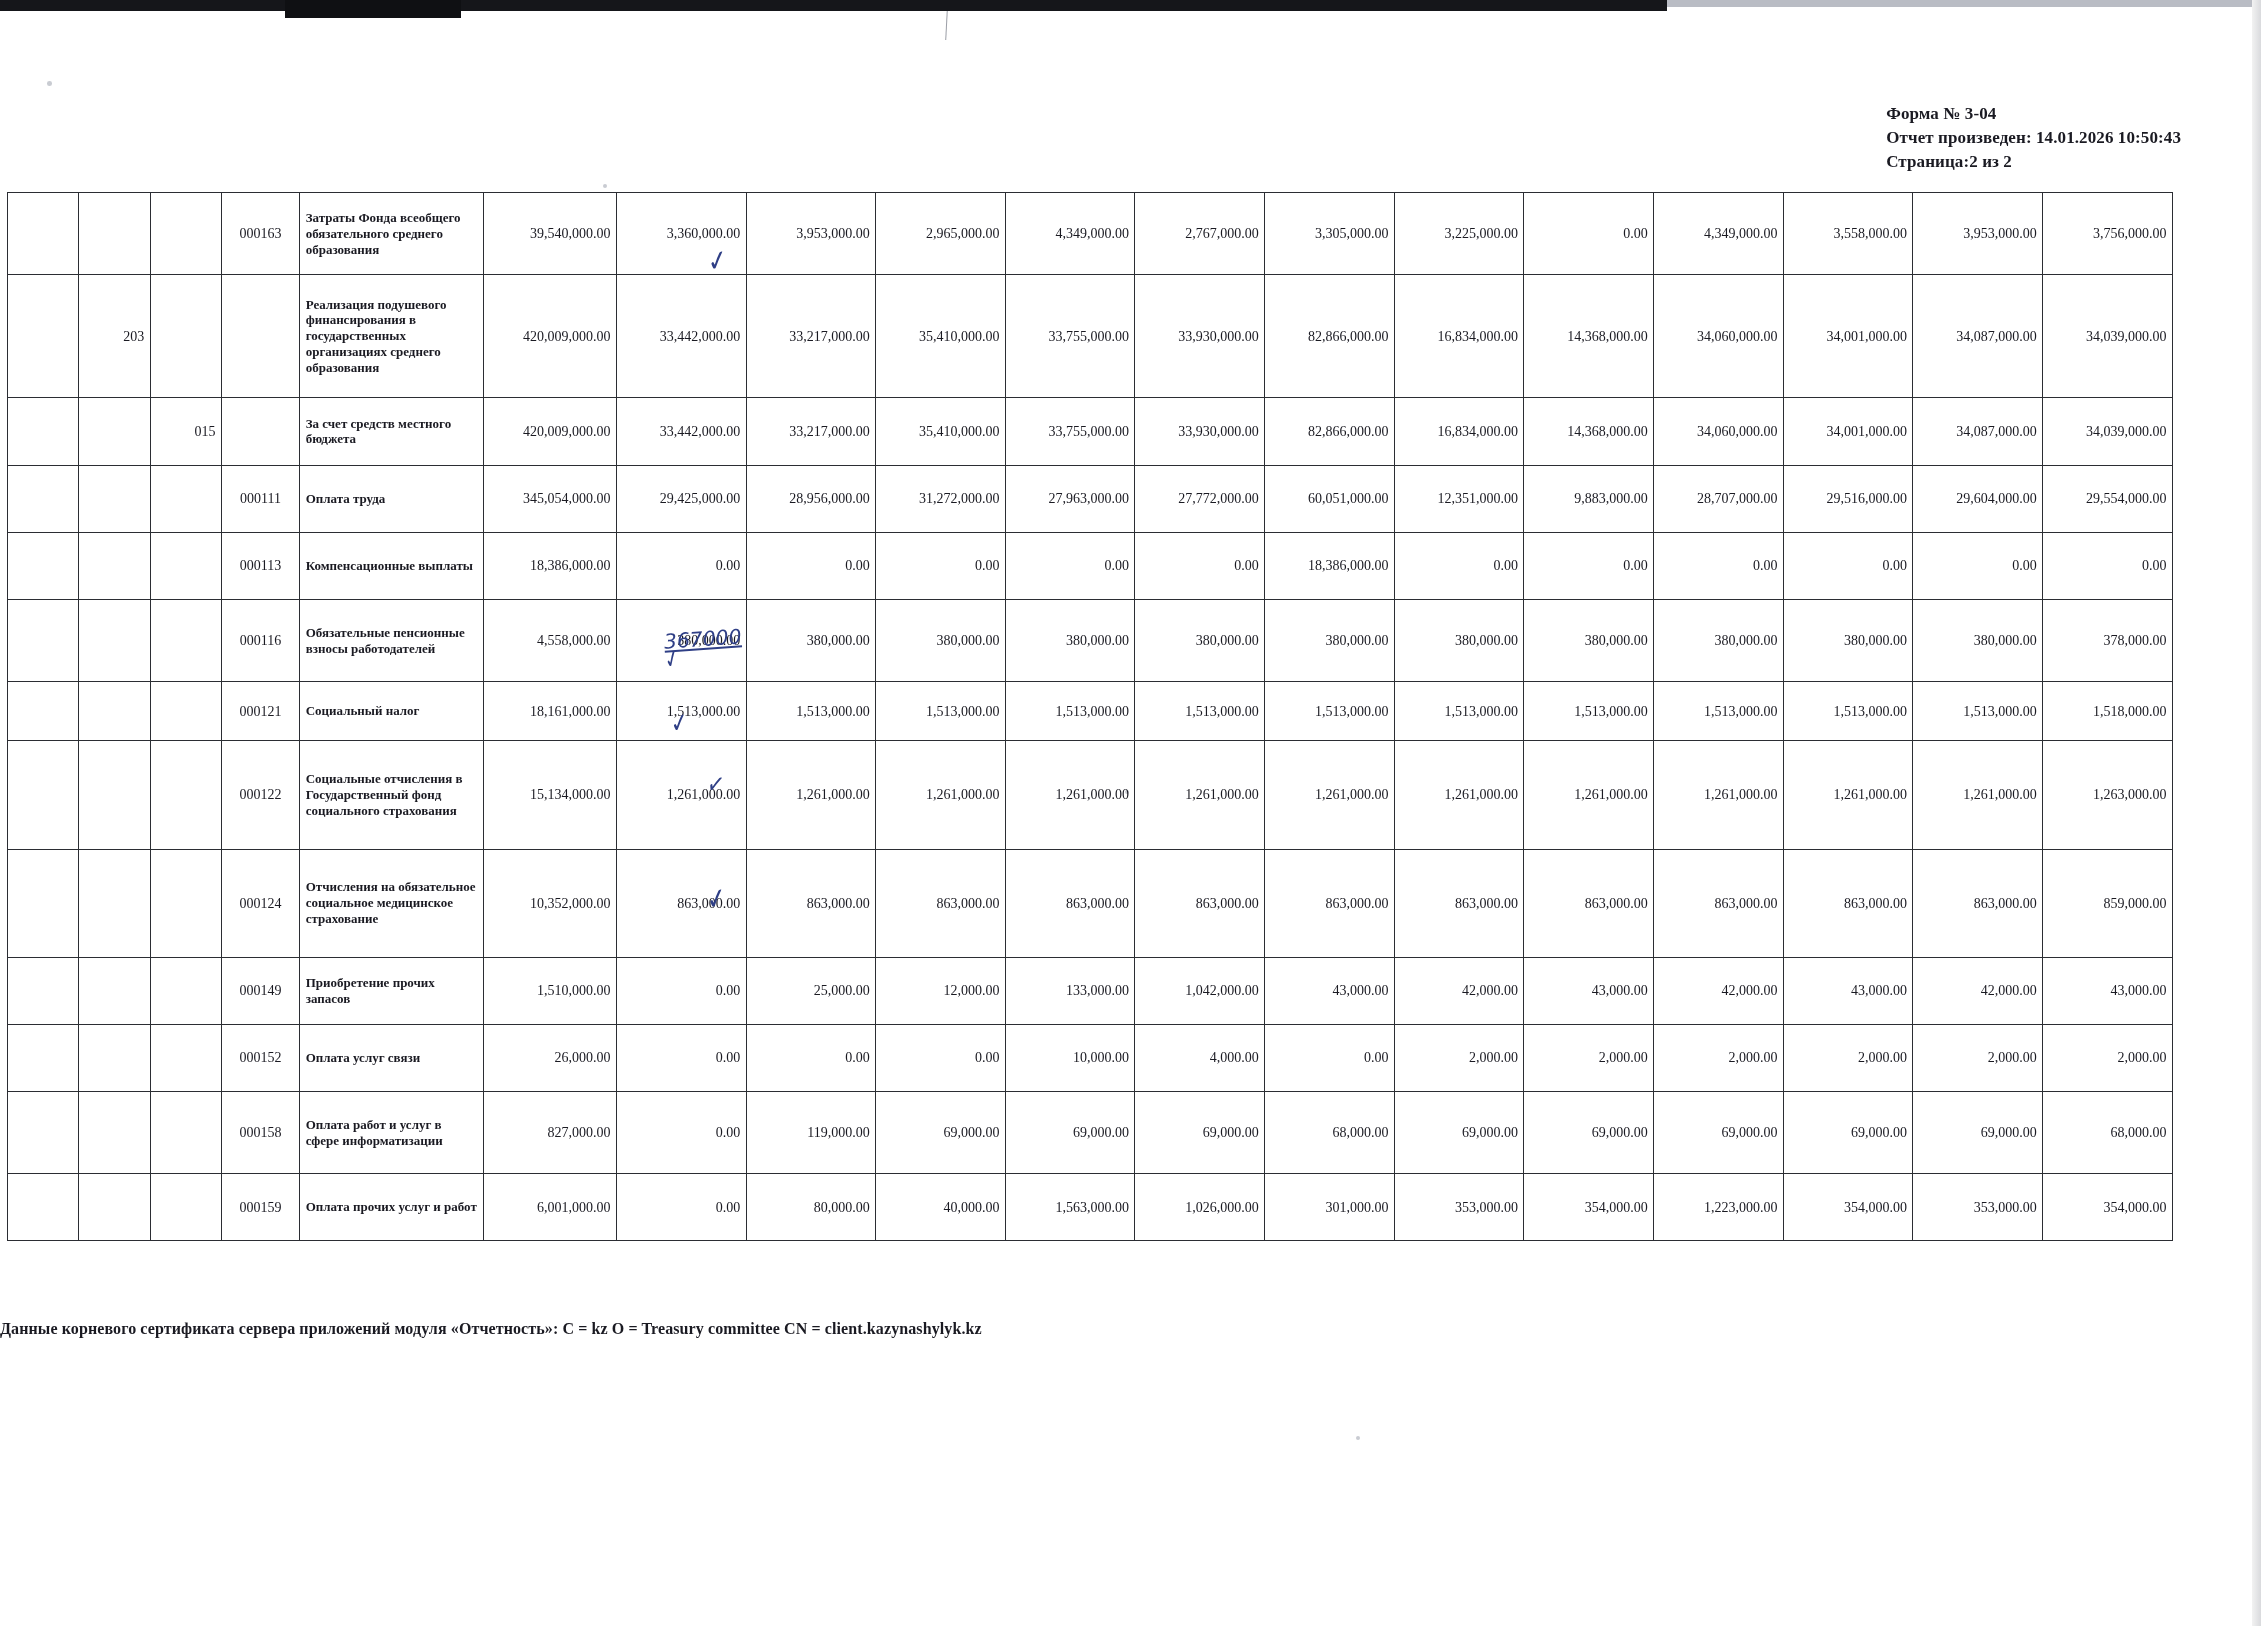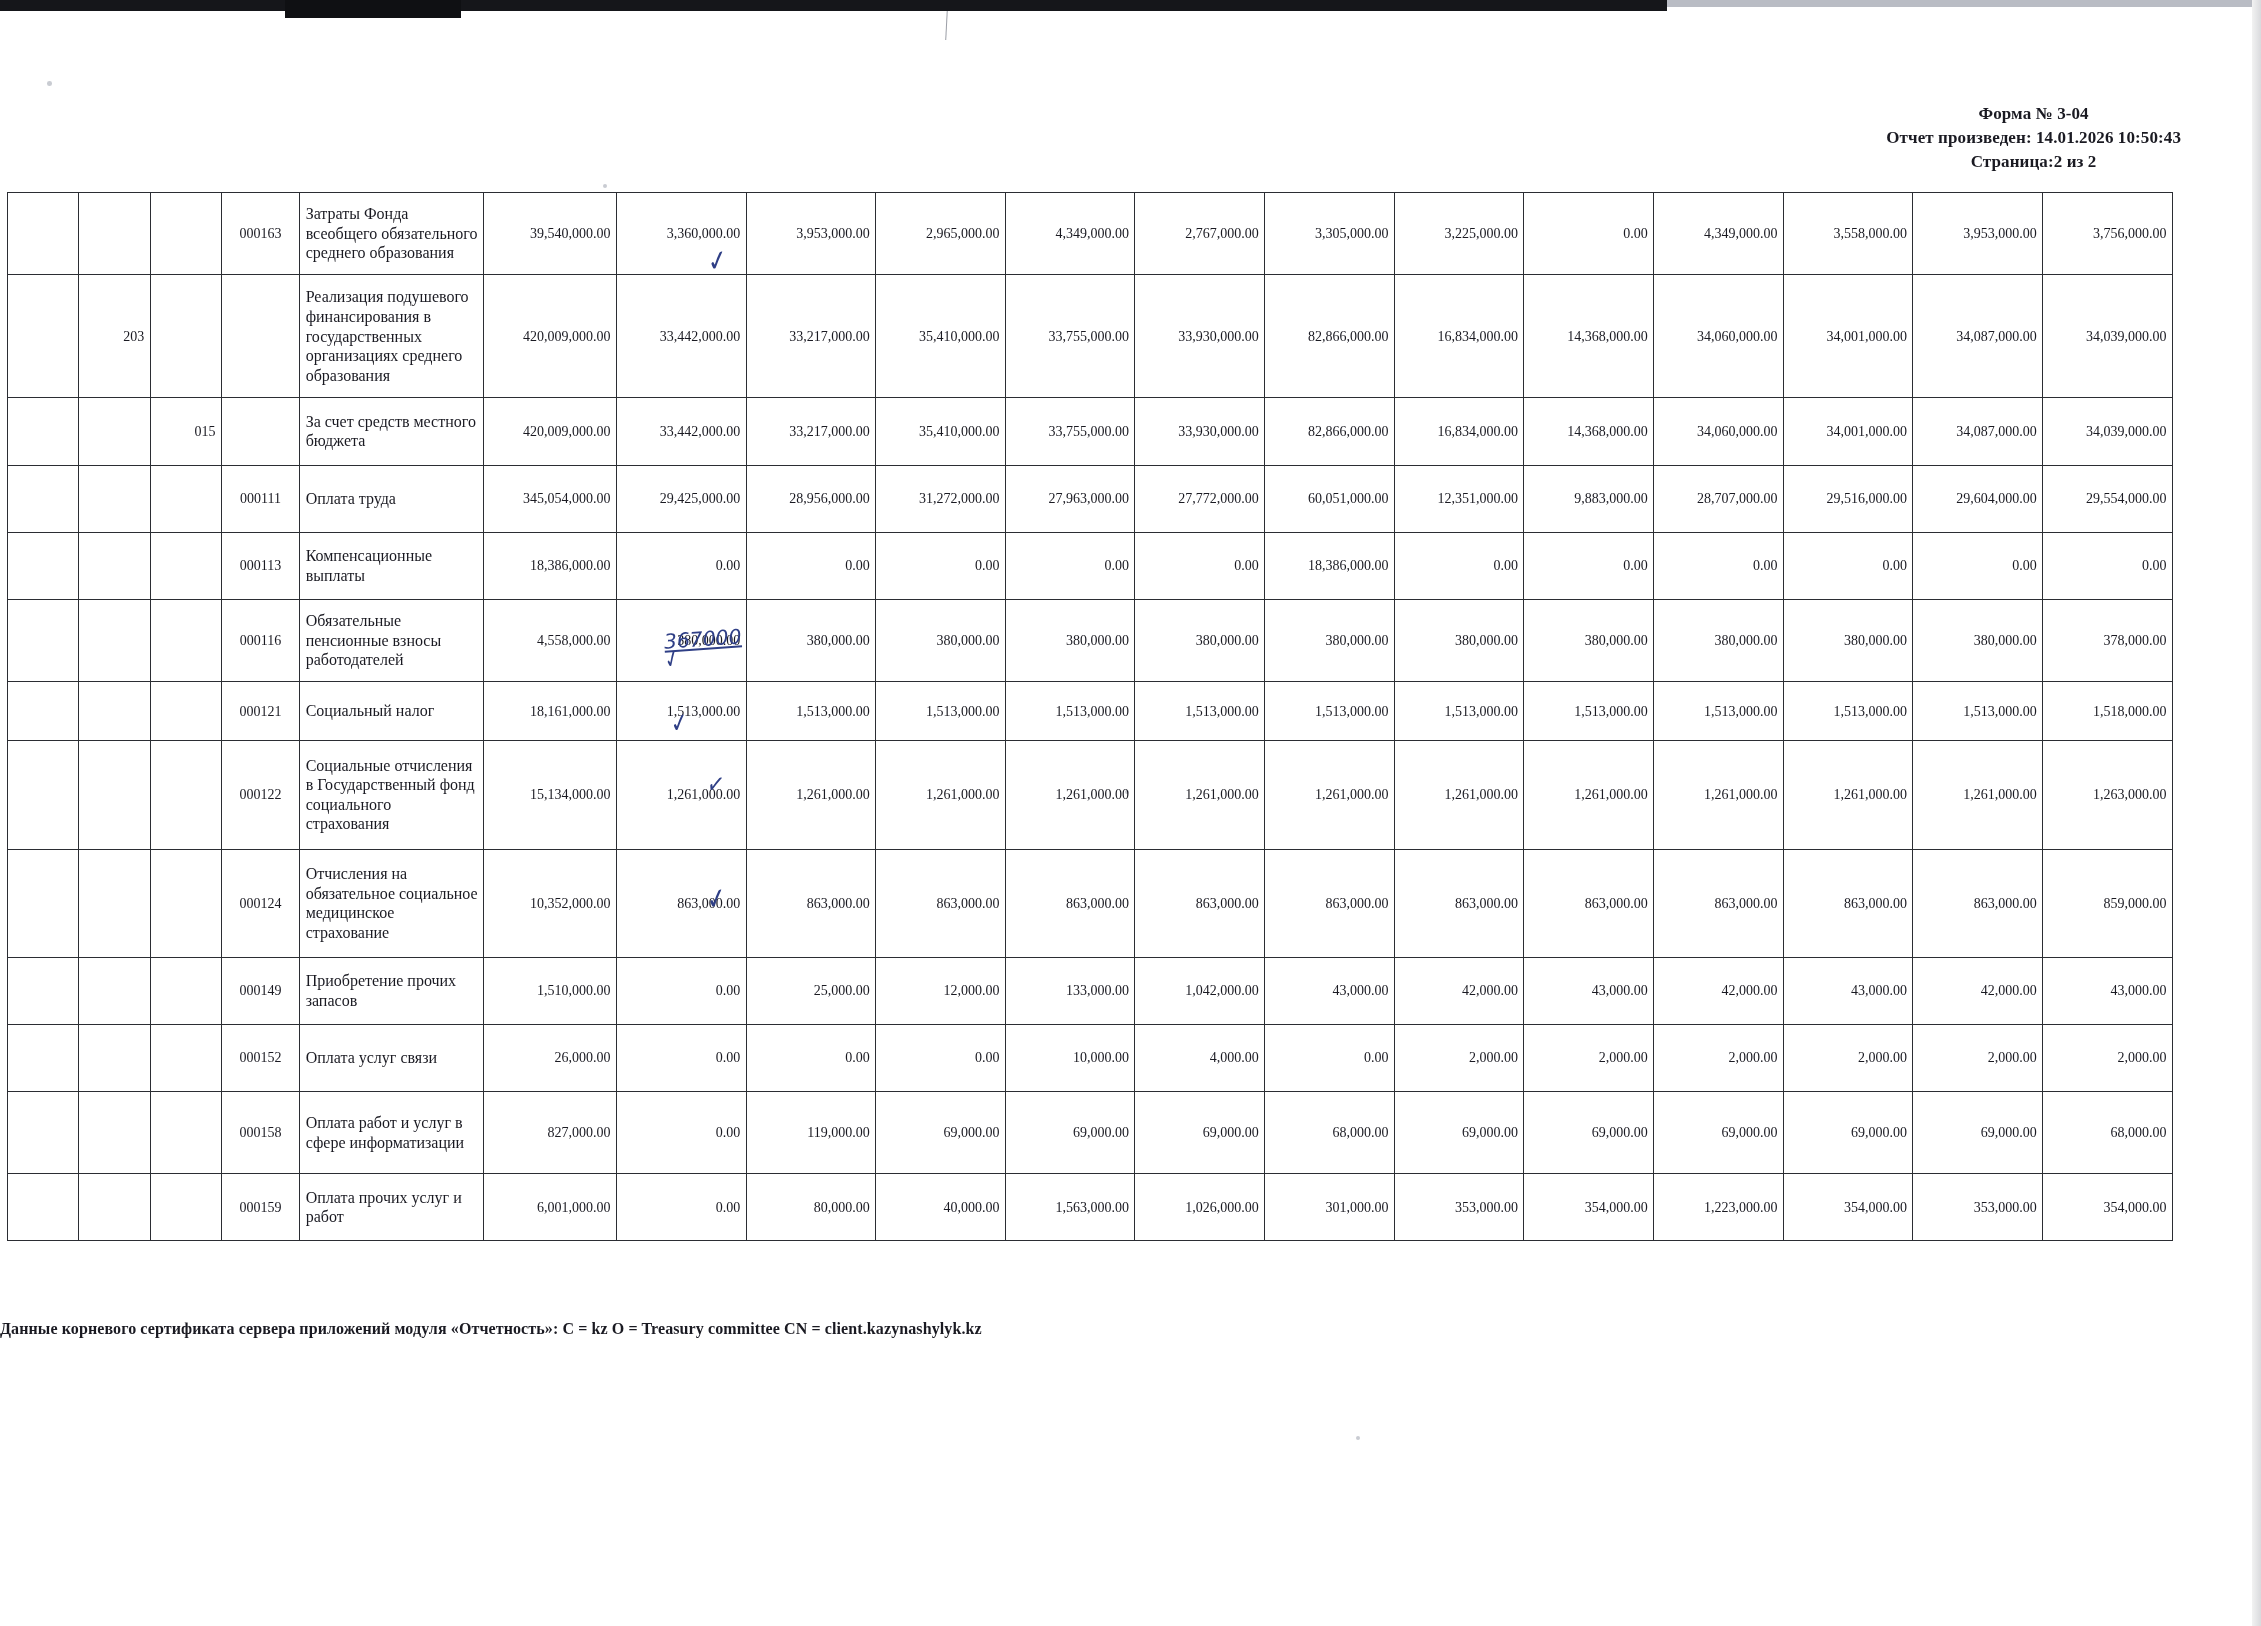--- a/index.html
+++ b/index.html
@@ -47,21 +47,21 @@
     width: 1.4px; height: 28.5px;
     background: #9b9ea6;
     transform: rotate(3deg);
   }
 
   
   .doc-header {
     position: absolute;
     top: 102px;
     right: 80px;
-    text-align: center;
+    text-align: left;
     font-weight: bold;
     font-size: 17px;
     line-height: 1.42;
     letter-spacing: 0.1px;
   }
 
   
   .table-wrap {
     position: absolute;
     top: 192px;
@@ -88,22 +88,23 @@
   td.c-num    { text-align: right; padding-right: 8.1px; white-space: nowrap; }
 
   tr.row-tall td { height: 73px; }
   tr.row-mid  td { height: 58px; }
   tr.row-small td { height: 50px; }
   tr.row-xtall td { height: 114px; }
   tr.row-xxtall td { height: 99px; }
 
   .name-cell {
     display: block;
-    font-size: 16px;
+    font-size: 13px;
     line-height: 1.22;
+    font-weight: bold;
   }
 
   
   .hw {
     position: absolute;
     color: #2b3f8f;
     font-family: "DejaVu Sans", sans-serif;
     pointer-events: none;
   }
   .hw-check {

